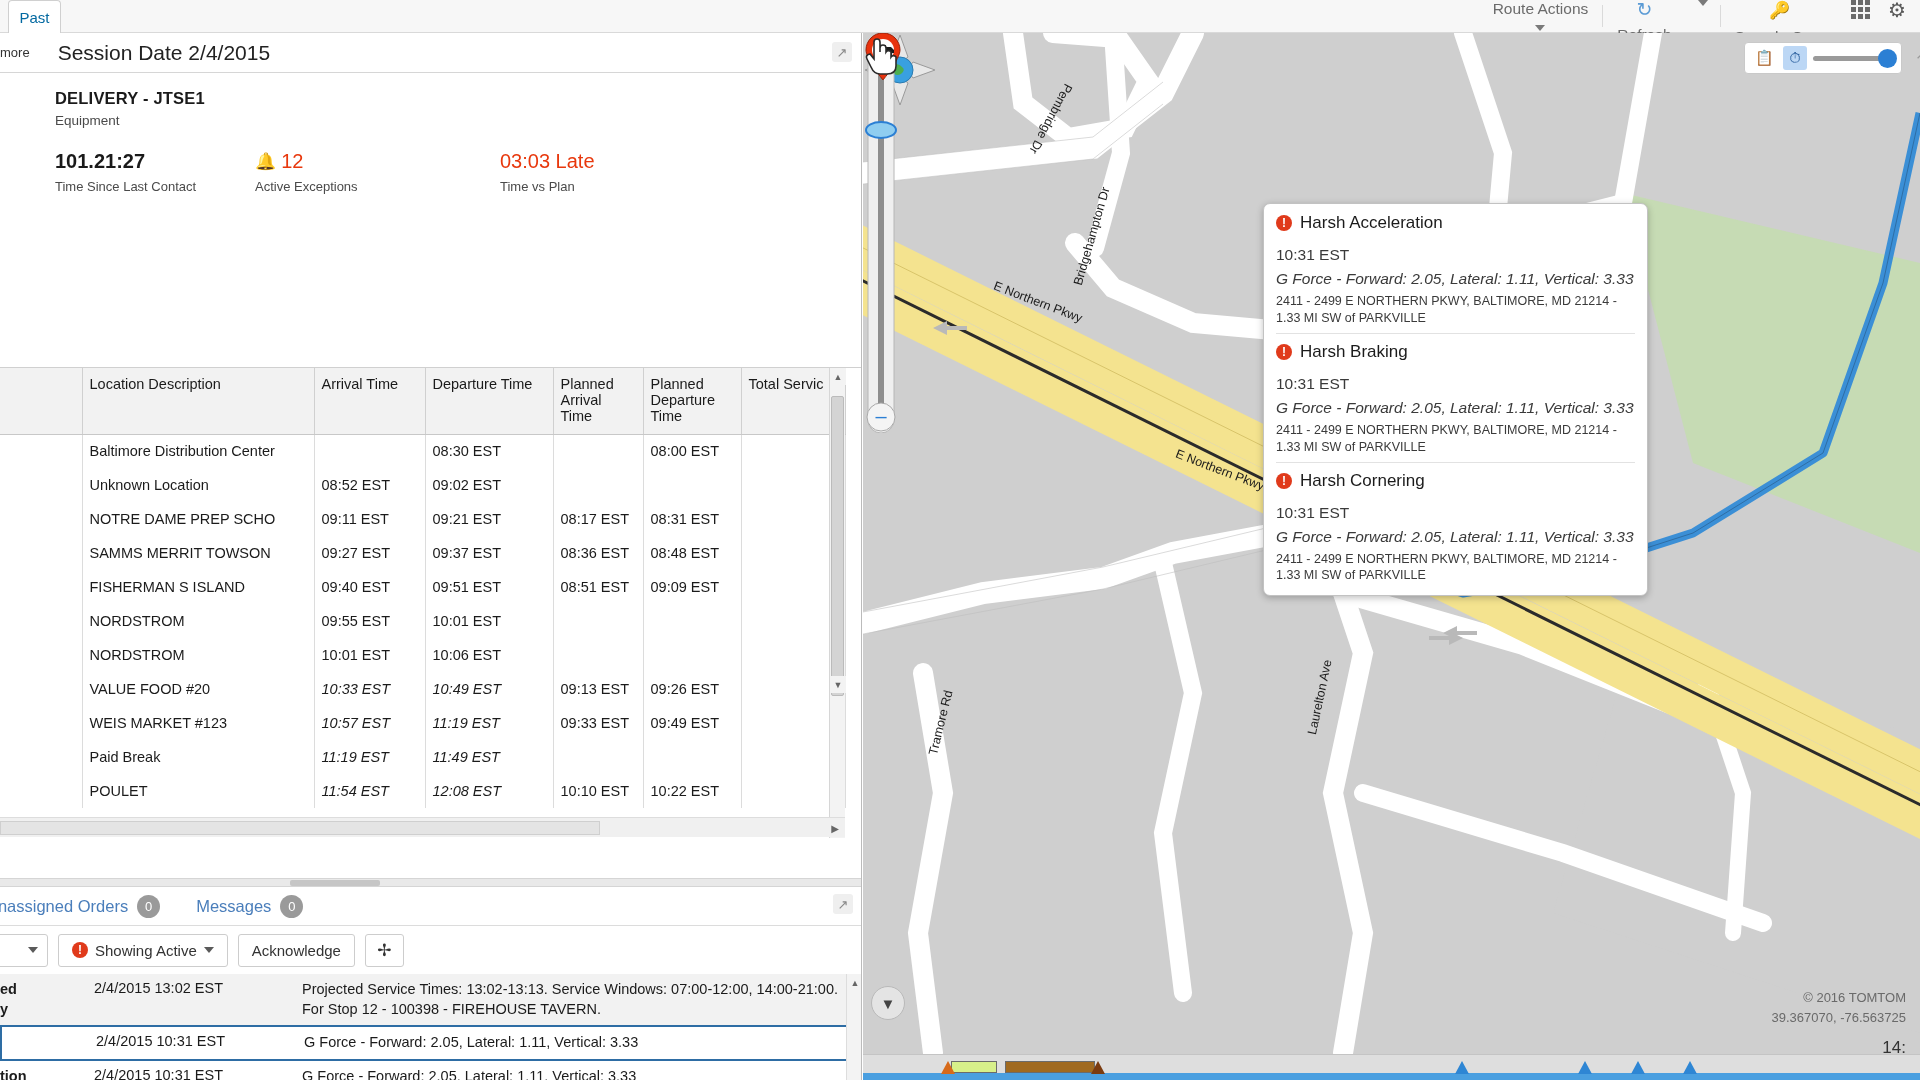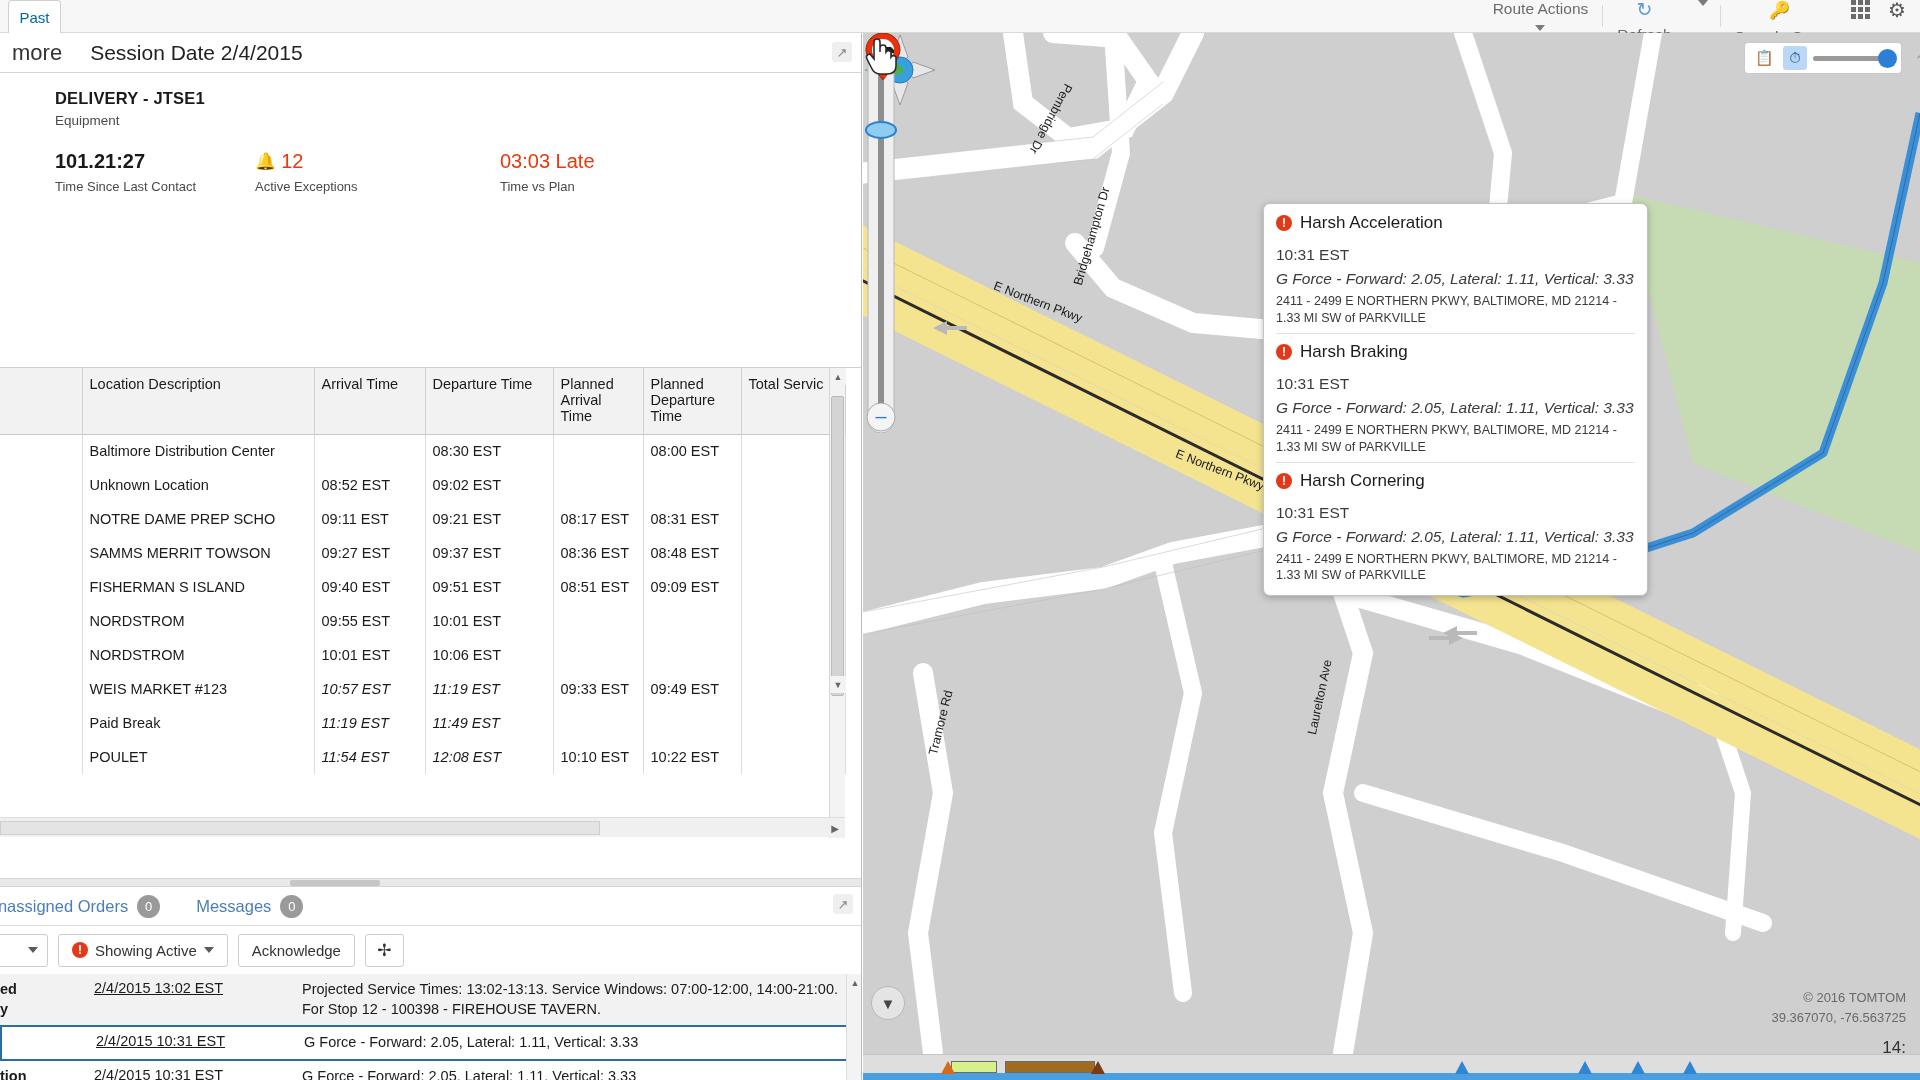--- a/index.html
+++ b/index.html
@@ -48,21 +48,21 @@
 
   
   .leftpanel {
     position: absolute; left: 0; top: 33px; width: 862px; height: 1047px;
     background: #ffffff; border-right: 1px solid #bbbbbb; overflow: hidden;
   }
   .session-hdr {
     position: relative; height: 40px; border-bottom: 1px solid #d6d6d6;
     display: flex; align-items: center; background: #fff;
   }
-  .session-more { font-size: 22px; color: #333; margin-left: 12px; padding-left: 0px; }
+  .session-more { font-size: 13px; color: #333; margin-left: 0px; padding-left: 0px; }
   .session-date { font-size: 21px; color: #222; margin-left: 28px; }
   .hdr-expand {
     position: absolute; right: 9px; top: 9px; width: 20px; height: 20px;
     background: #efefef; border-radius: 3px; color: #888;
     font-size: 13px; display: flex; align-items: center; justify-content: center;
   }
 
   .summary { padding: 16px 0 8px 55px; }
   .sum-title { font-size: 16.5px; font-weight: bold; color: #1a1a1a; letter-spacing: .2px; }
   .sum-sub { font-size: 13.5px; color: #4a4a4a; margin-top: 5px; }
@@ -171,21 +171,21 @@
   .btn .caret-dn { border-top-color: #5a5a5a; }
   .btn.icon-only { width: 39px; padding: 0; font-size: 17px; }
 
   .ex-grid { position: relative; height: 136px; }
   .ex-row { display: flex; font-size: 14.5px; color: #1b1b1b; }
   .ex-row.alt { background: #f2f2f2; }
   .ex-row.sel {
     border: 2px solid #2e6da4; background: #fff;
   }
   .ex-c1 { width: 88px; padding: 6px 6px 6px 0; font-weight: bold; line-height: 1.35; }
-  .ex-c2 { width: 208px; padding: 6px; text-decoration: underline; }
+  .ex-c2 { width: 208px; padding: 6px; }
   .ex-c3 { flex: 1; padding: 6px; line-height: 1.35; }
   .ex-vscroll {
     position: absolute; right: 0px; top: 0; width: 16px; height: 136px;
     background: #f3f3f3; border-left: 1px solid #ddd;
   }
 
   
   .map {
     position: absolute; left: 863px; top: 33px; width: 1057px; height: 1047px;
     background: #cfcfcf; overflow: hidden;
@@ -406,20 +406,29 @@
             <td></td>
             <td></td>
           </tr>
           <tr>
             <td></td>
             <td>NORDSTROM</td>
             <td>10:01 EST</td>
             <td>10:06 EST</td>
             <td></td>
             <td></td>
+            <td></td>
+          </tr>
+          <tr>
+            <td></td>
+            <td>VALUE FOOD #20</td>
+            <td class="red-i">10:33 EST</td>
+            <td class="red-i">10:49 EST</td>
+            <td>09:13 EST</td>
+            <td>09:26 EST</td>
             <td></td>
           </tr>
           <tr>
             <td></td>
             <td>WEIS MARKET #123</td>
             <td class="red-i">10:57 EST</td>
             <td class="red-i">11:19 EST</td>
             <td>09:33 EST</td>
             <td>09:49 EST</td>
             <td></td>

